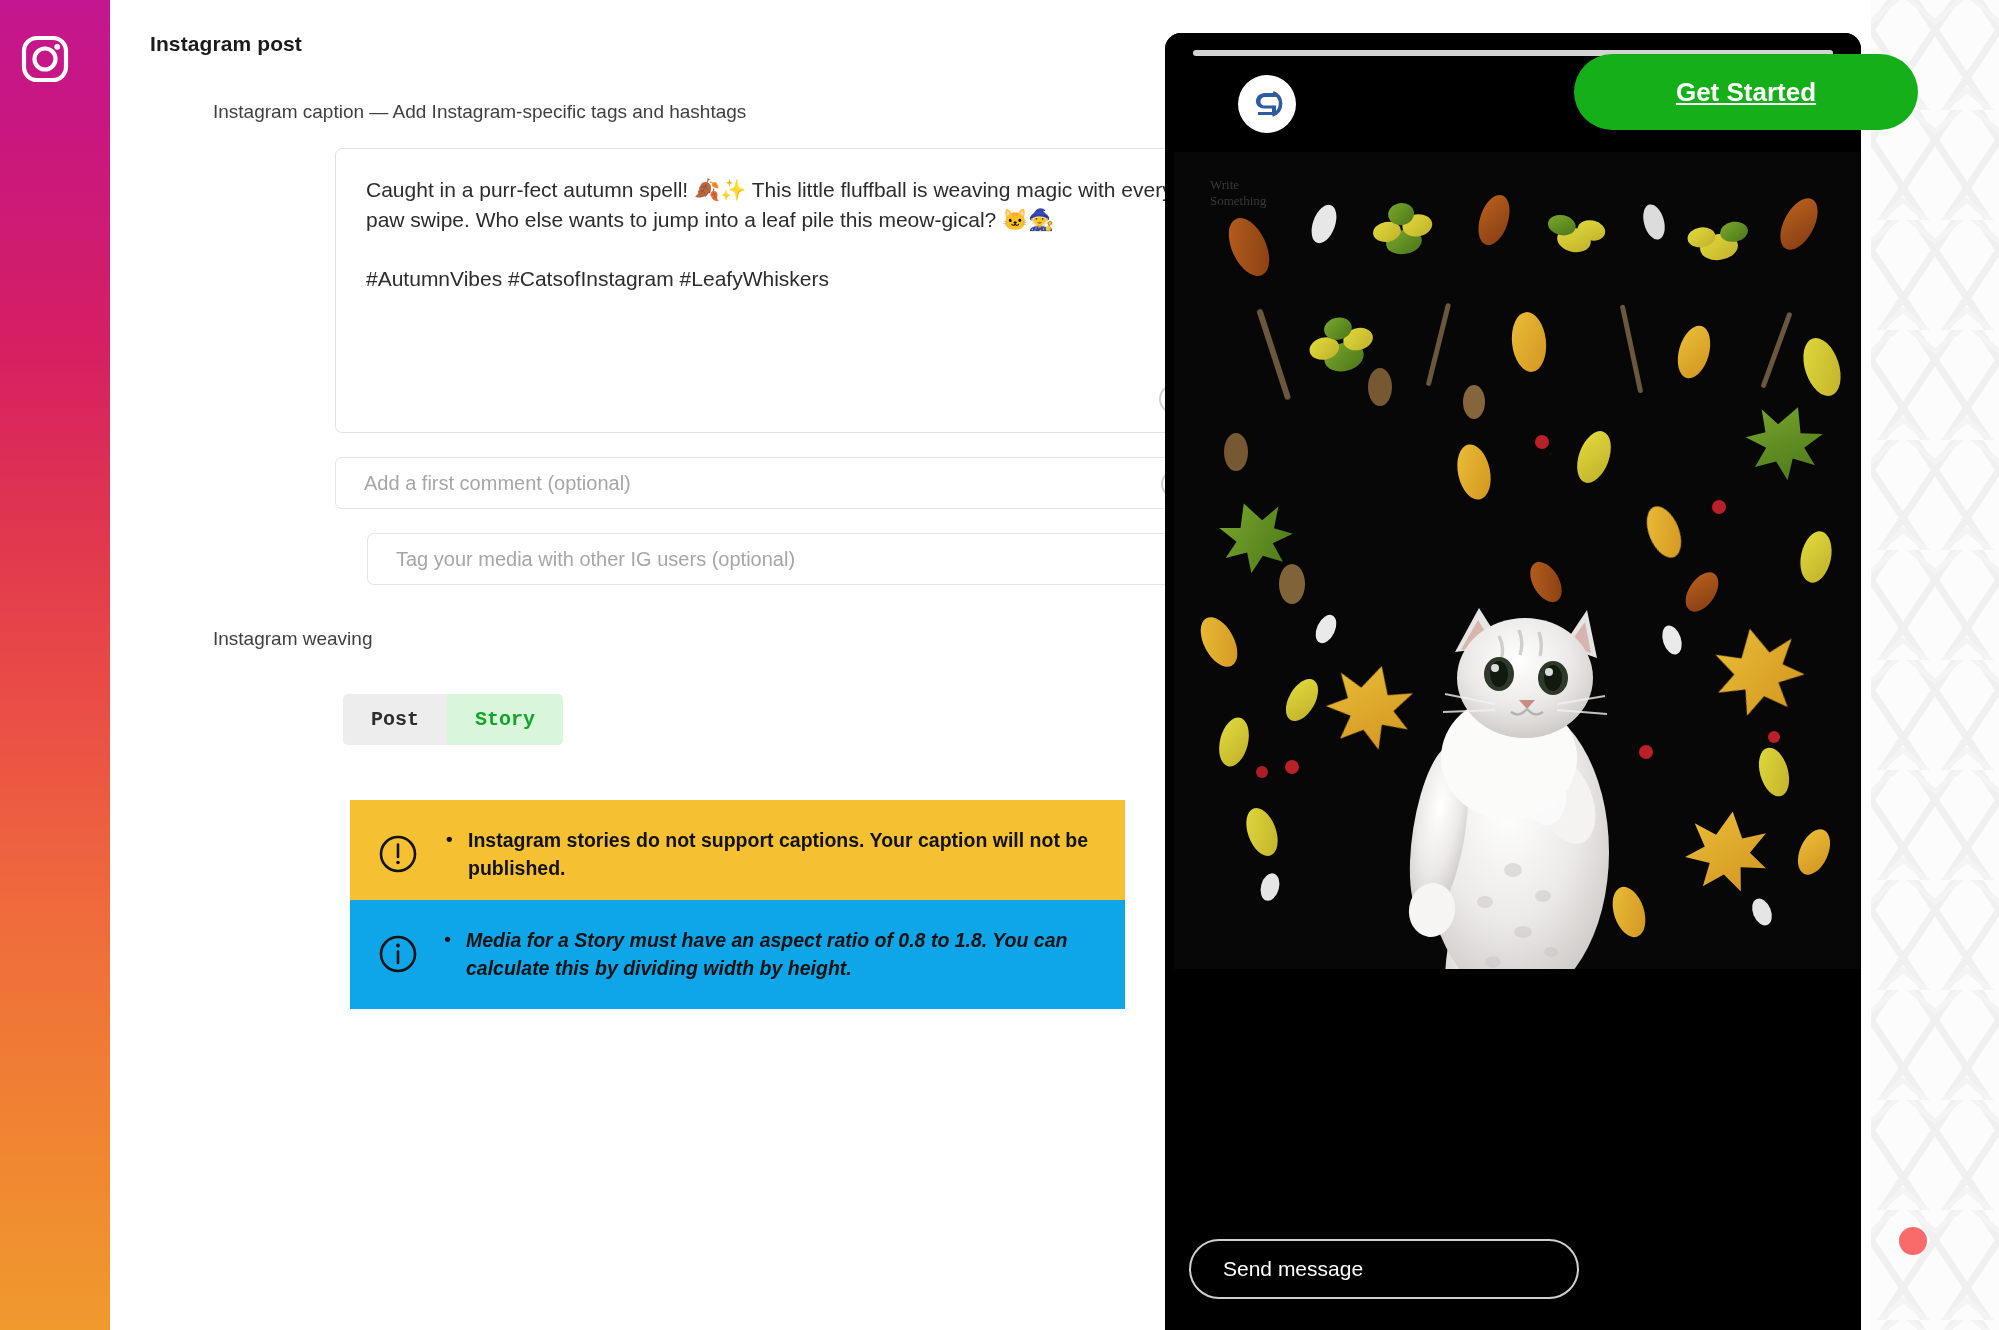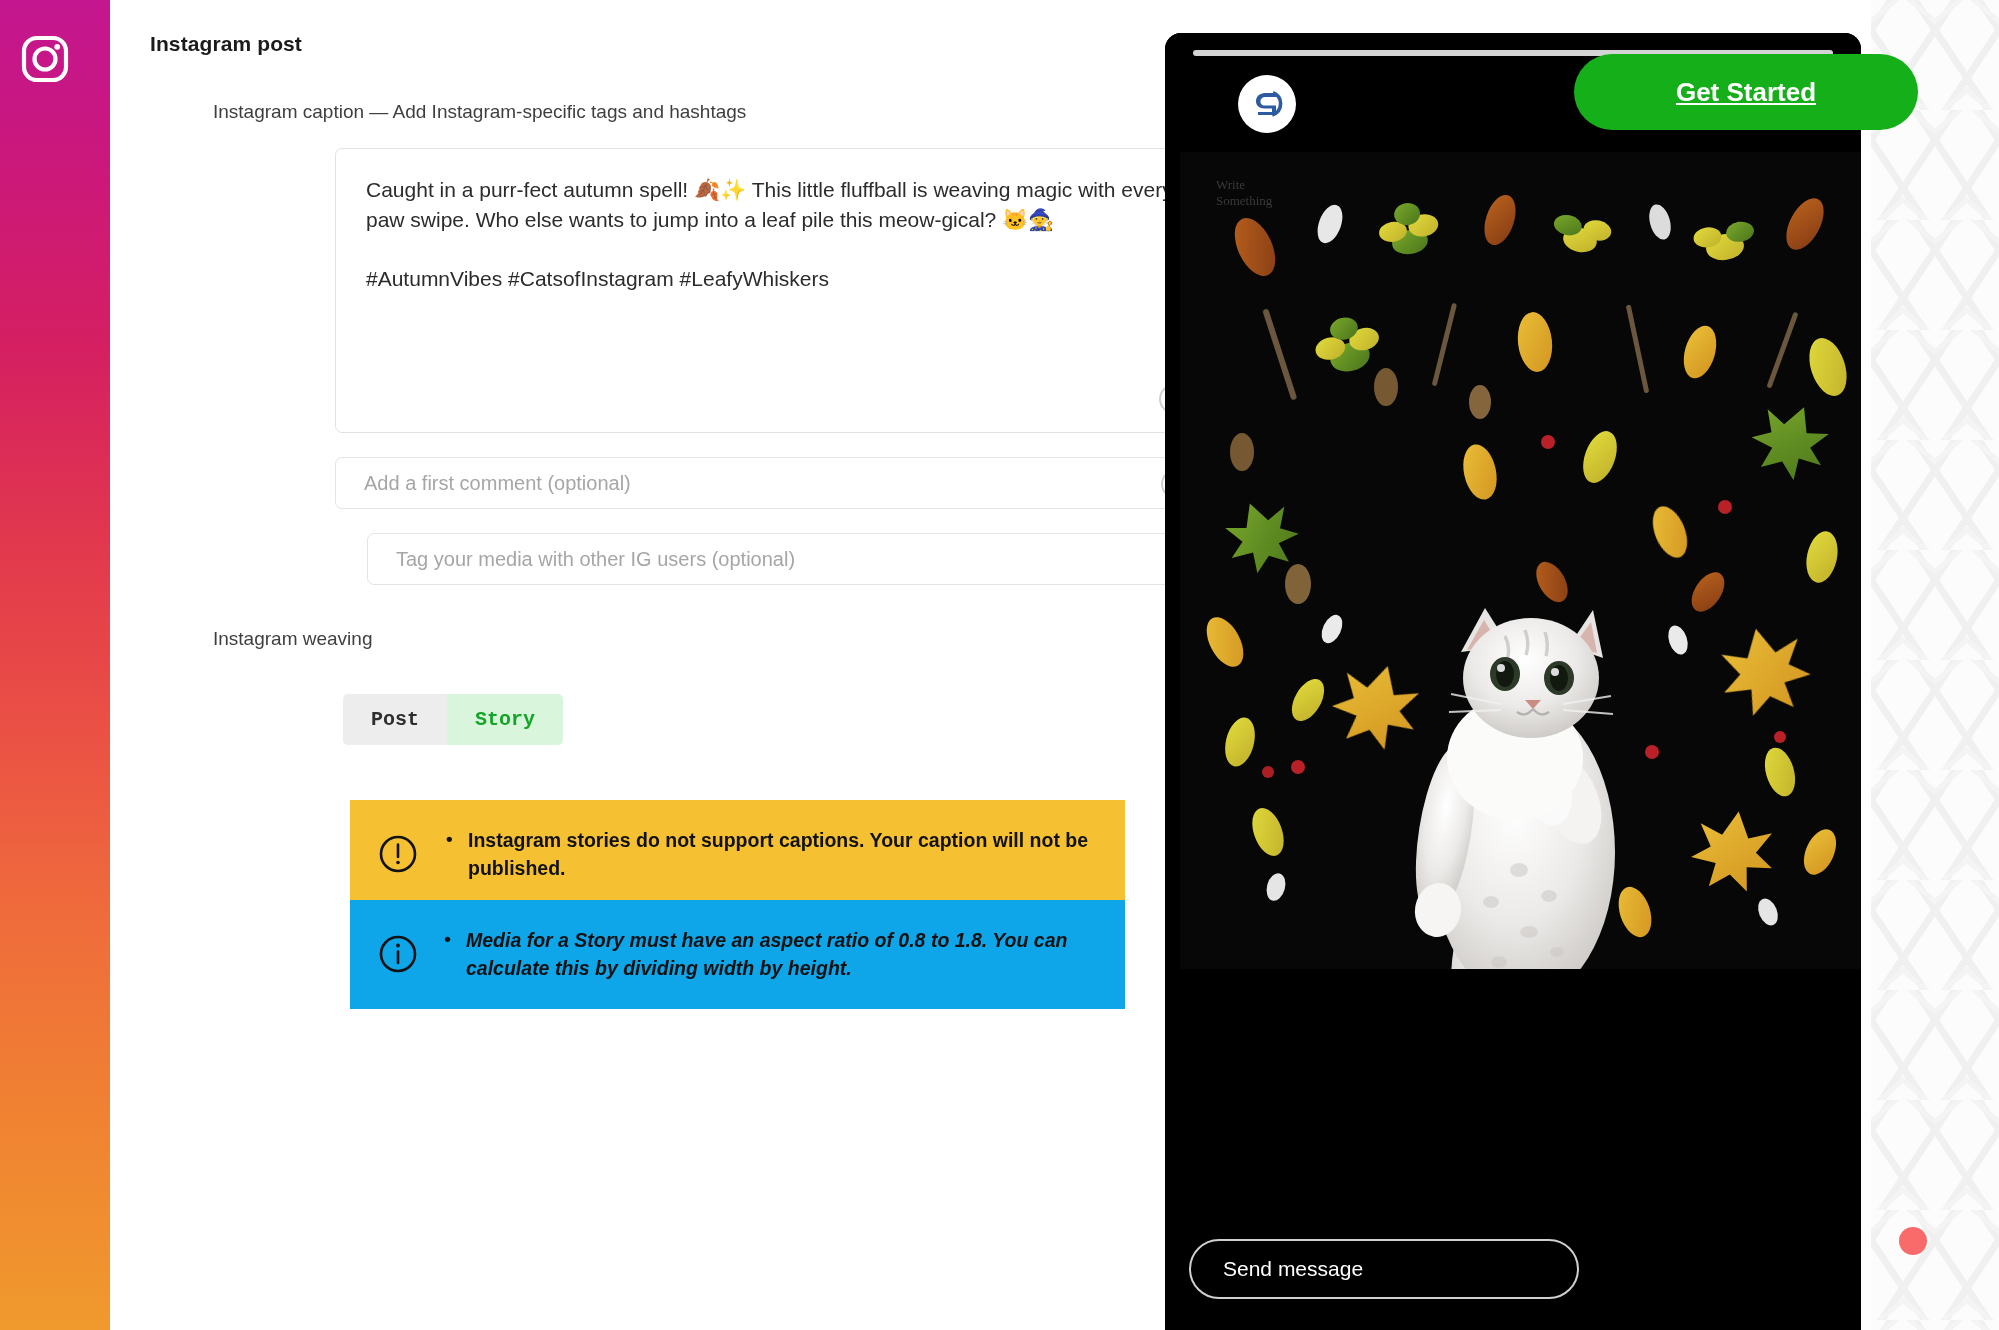--- a/index.html
+++ b/index.html
@@ -261,21 +261,21 @@
   .story-user {
     color: #ffffff;
     font-size: 23px;
     font-weight: bold;
     letter-spacing: .2px;
   }
 
   
   .story-media {
     position: absolute;
-    left: 15px; top: 119px;
+    left: 9px; top: 119px;
     width: 686px; height: 817px;
     background: #a3a3a3;
     overflow: hidden;
   }
   .media-canvas { position: absolute; inset: 0; }
   .watermark {
     position: absolute;
     left: 36px; top: 25px;
     font-size: 13px;
     line-height: 1.25;

